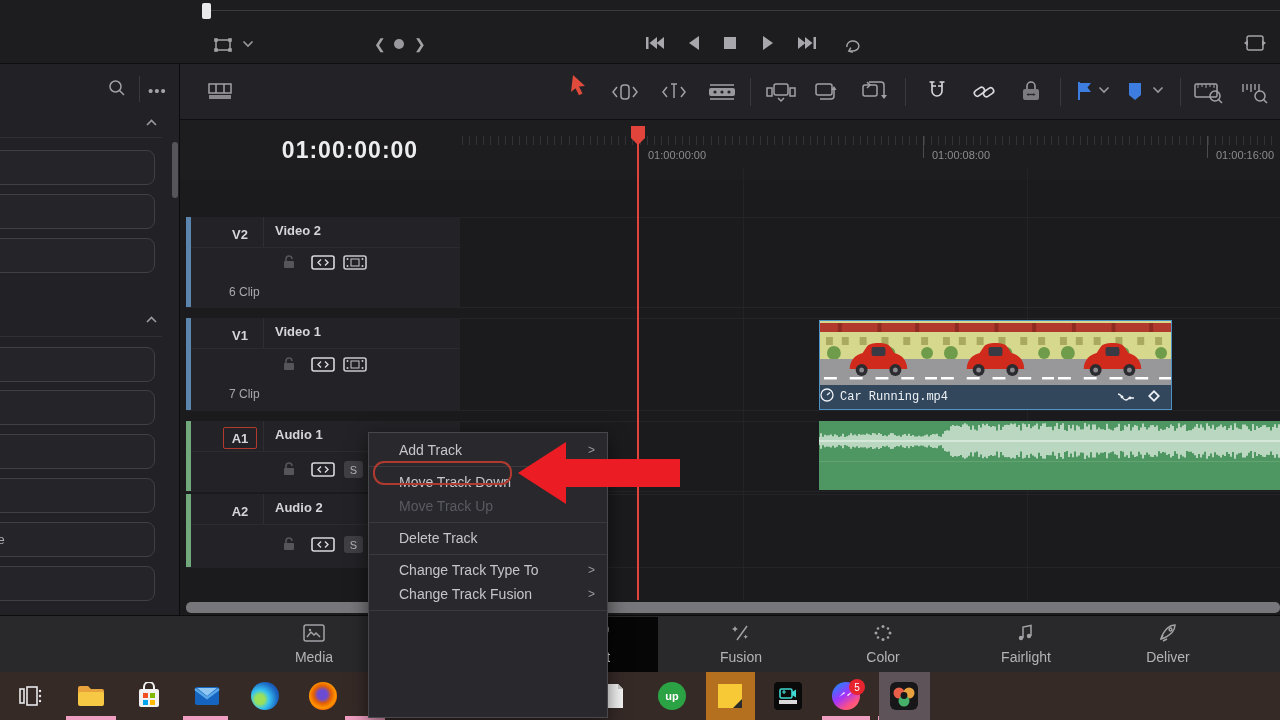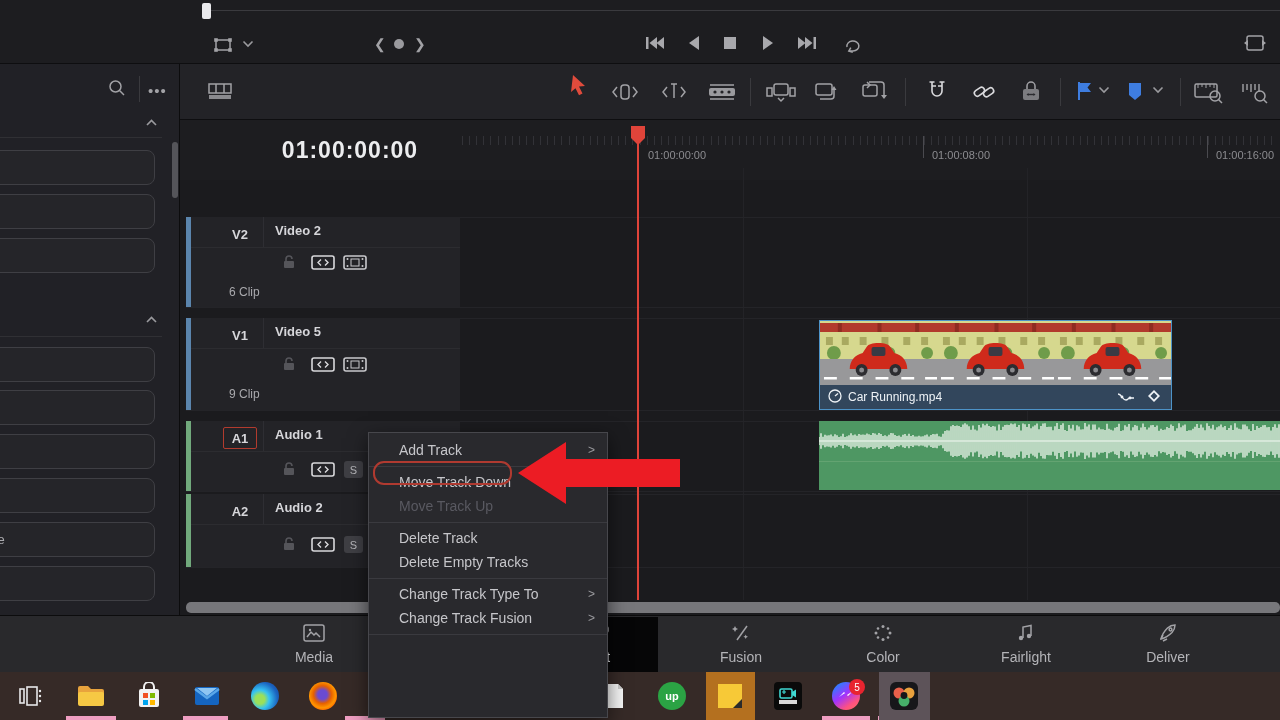--- a/index.html
+++ b/index.html
@@ -49,21 +49,21 @@
     font-size:11px; display:flex; align-items:center; justify-content:center; }
 
   #playhead-line { left:637px; top:128px; width:2px; height:472px; background:#e0443a; z-index:12; }
   #playhead-cap  { left:629px; top:125px; z-index:13; }
 
   
   #vclip { position:absolute; left:639px; top:140px; width:353px; height:90px; border:1px solid #4d93c8;
     background:#32465c; z-index:5; }
   #vclip .thumbs { display:flex; height:64px; overflow:hidden; background:#cfd17a; }
   #vclip .namebar { height:24px; display:flex; align-items:center; color:#eef2f6; font-size:12px; gap:6px;
-    padding-left:8px; position:relative; }
+    position:relative;font-family:Liberation Mono, monospace; }
   #aclip { position:absolute; left:639px; top:241px; width:531px; height:69px; background:#4e9763;
     border-radius:0 6px 6px 0; z-index:5; }
   #aclip .wfband { position:absolute; left:0; top:1px; width:531px; height:38px; }
   #aclip .wf-sep { position:absolute; left:0; top:40px; width:531px; height:1px; background:#63a371; }
 
   #hscroll { position:absolute; left:6px; top:422px; width:1094px; height:11px; background:#77777b; border-radius:5px; }
 
   
   #tabbar { left:0; top:615px; width:1280px; height:57px; background:#29292c; border-top:1px solid #0c0c0d; }
   .tab { position:absolute; top:1px; width:120px; height:55px; display:flex; flex-direction:column;
@@ -486,21 +486,21 @@
             <rect x="8" y="4" width="8" height="7" stroke="#c9c9cd" stroke-width="1" fill="none"></rect>
           </svg>
       </div>
       <div class="clipcount" style="top:68px;">6 Clip</div>
     </div>
     <div class="strip" style="top:37px; height:90px; background:#5b85ad;"></div>
 
     <div class="hdr" style="top:138px; height:92px;">
       <div class="trk-id">V1</div>
       <div class="hdr-vline"></div>
-      <div class="trk-name">Video 5</div>
+      <div class="trk-name">Video 1</div>
       <div class="hdr-hline" style="top:30px;"></div>
       <div class="icn" style="left:90px; top:38px;">
         <svg width="16" height="16" viewBox="0 0 16 16">
             <rect x="3" y="7" width="10" height="7" rx="1" fill="#55555a"></rect>
             <path d="M5 7V5a3 3 0 0 1 6 0" stroke="#55555a" stroke-width="1.6" fill="none"></path>
           </svg>
       </div>
       <div class="icn" style="left:120px; top:39px;">
         <svg width="24" height="15" viewBox="0 0 24 15">
             <rect x="1" y="1" width="22" height="13" rx="2" stroke="#d9d9dc" stroke-width="1.6" fill="none"></rect>
@@ -510,21 +510,21 @@
       <div class="icn" style="left:152px; top:39px;">
         <svg width="24" height="15" viewBox="0 0 24 15">
             <rect x="1" y="1" width="22" height="13" rx="2" stroke="#c9c9cd" stroke-width="1.6" fill="none"></rect>
             <circle cx="4.5" cy="4" r="1" fill="#c9c9cd"></circle>
             <circle cx="4.5" cy="11" r="1" fill="#c9c9cd"></circle>
             <circle cx="19.5" cy="4" r="1" fill="#c9c9cd"></circle>
             <circle cx="19.5" cy="11" r="1" fill="#c9c9cd"></circle>
             <rect x="8" y="4" width="8" height="7" stroke="#c9c9cd" stroke-width="1" fill="none"></rect>
           </svg>
       </div>
-      <div class="clipcount" style="top:69px;">9 Clip</div>
+      <div class="clipcount" style="top:69px;">7 Clip</div>
     </div>
     <div class="strip" style="top:138px; height:92px; background:#5b85ad;"></div>
 
     <div class="hdr" style="top:241px; height:70px;">
       <div class="trk-id" style="border:1px solid #b23b2e; border-radius:2px;">A1</div>
       <div class="hdr-vline"></div>
       <div class="trk-name">Audio 1</div>
       <div class="hdr-hline" style="top:30px;"></div>
       <div class="icn" style="left:90px; top:40px;">
         <svg width="16" height="16" viewBox="0 0 16 16">
@@ -863,21 +863,20 @@
   <div id="ctxmenu" class="abs">
     <div class="mi">
       <span>Add Track</span>
       <span class="subarrow">&gt;</span>
     </div>
     <div class="msep"></div>
     <div class="mi"><span>Move Track Down</span></div>
     <div class="mi disabled"><span>Move Track Up</span></div>
     <div class="msep"></div>
     <div class="mi"><span>Delete Track</span></div>
-    <div class="mi"><span>Delete Empty Tracks</span></div>
     <div class="msep"></div>
     <div class="mi">
       <span>Change Track Type To</span>
       <span class="subarrow">&gt;</span>
     </div>
     <div class="mi">
       <span>Change Track Fusion</span>
       <span class="subarrow">&gt;</span>
     </div>
     <div class="msep"></div>

